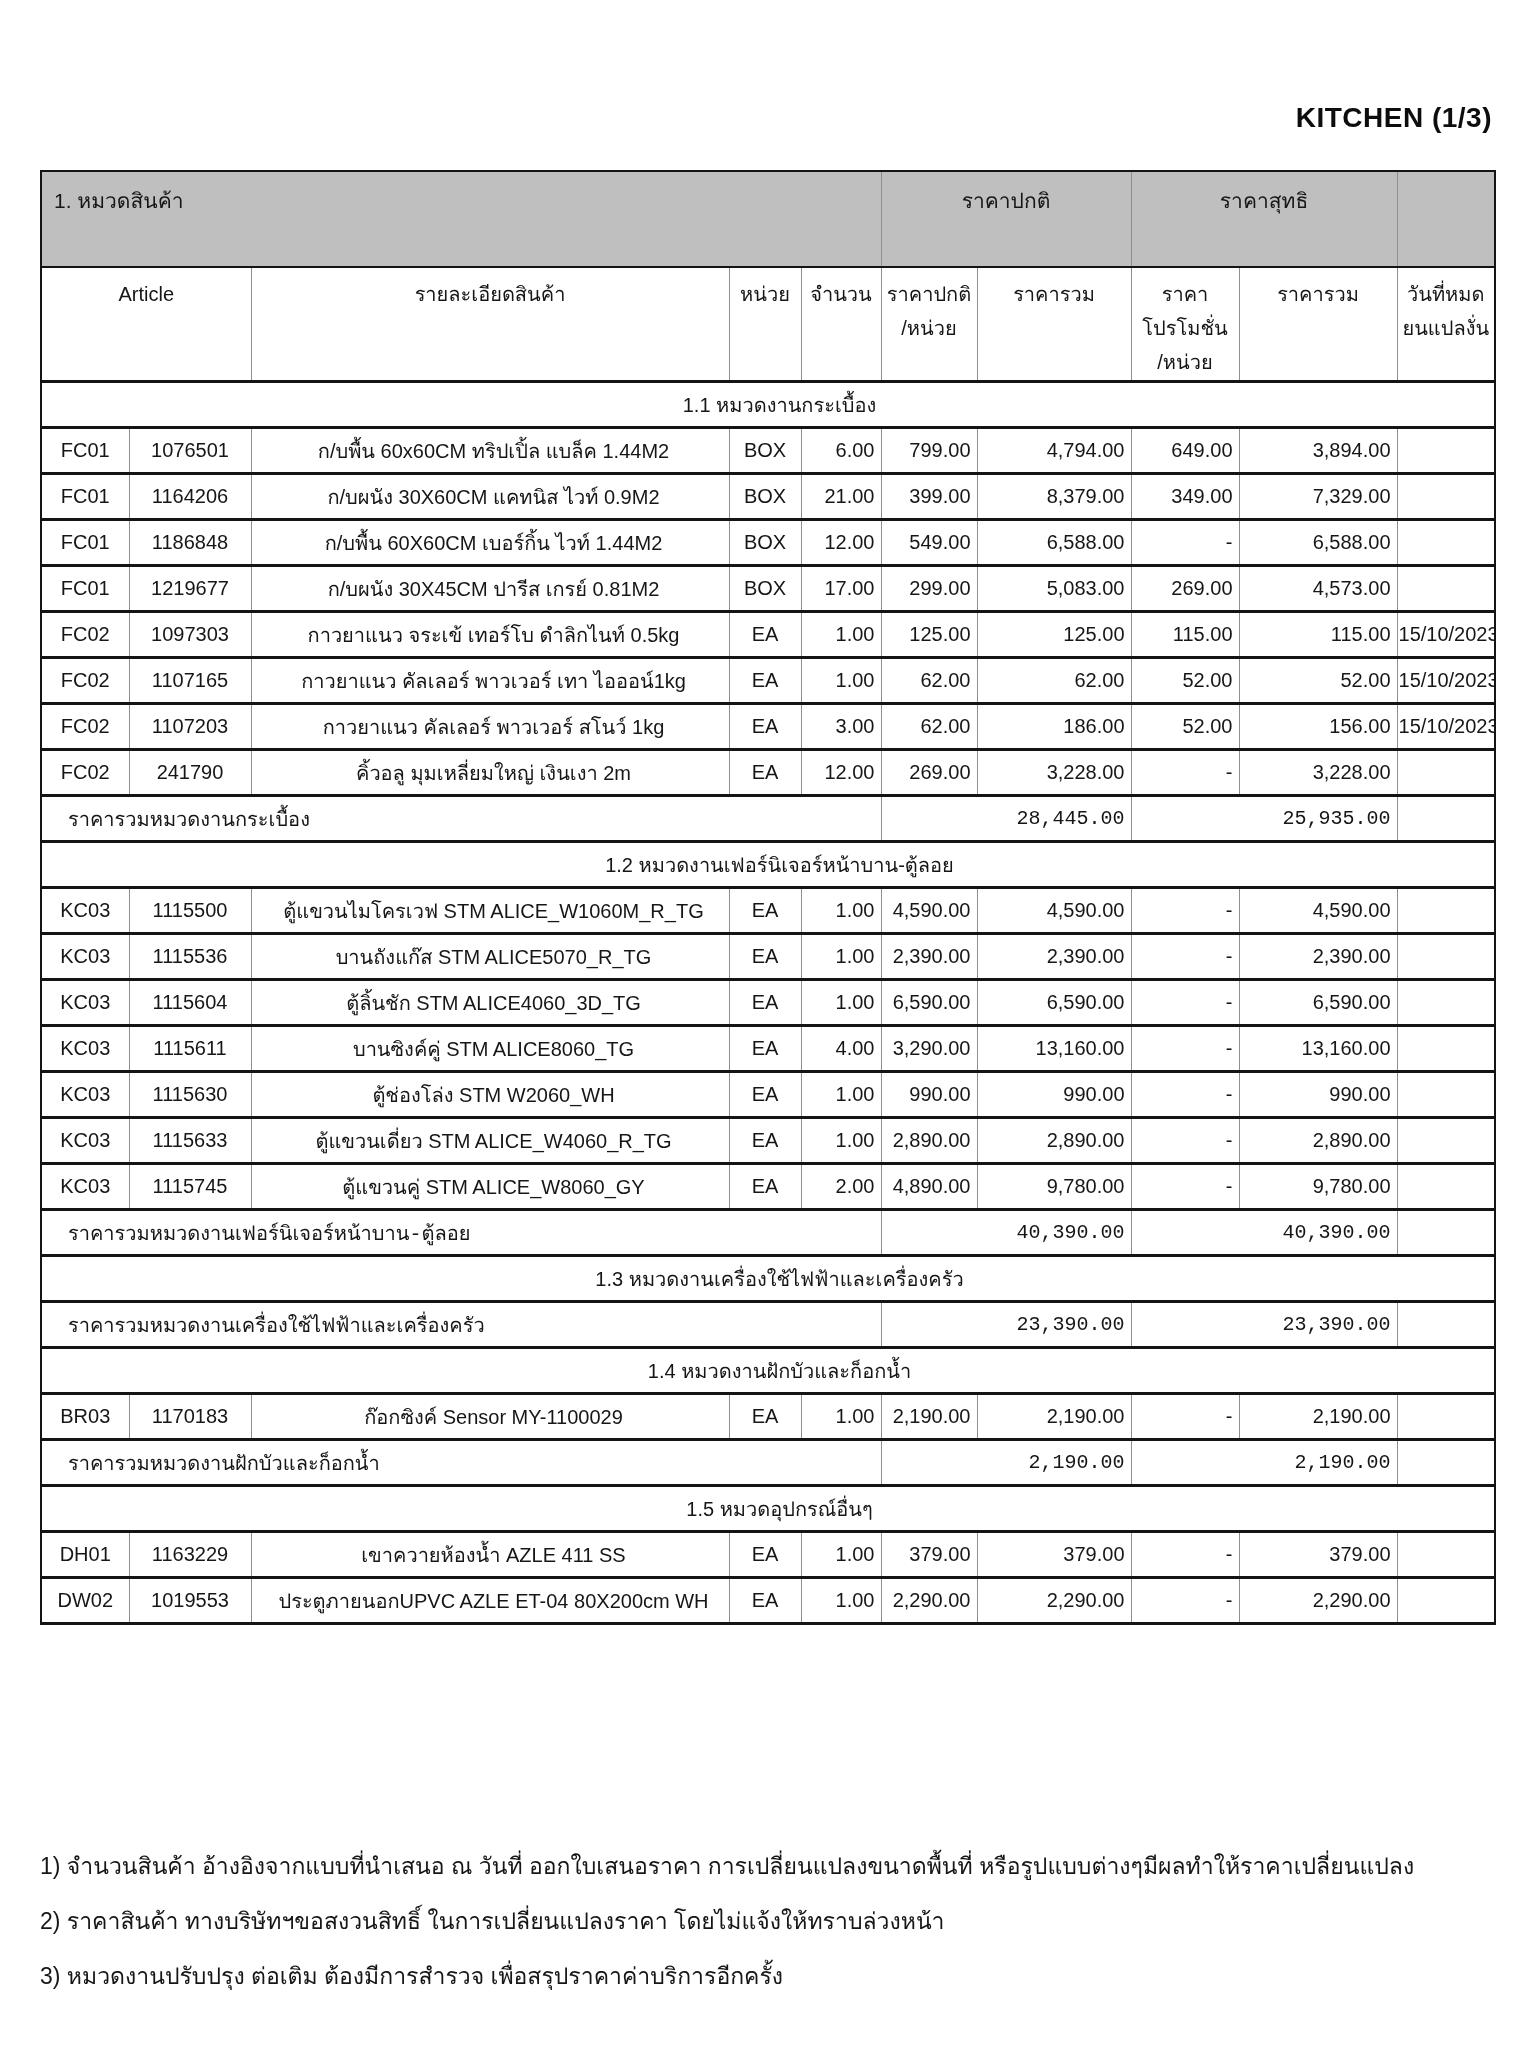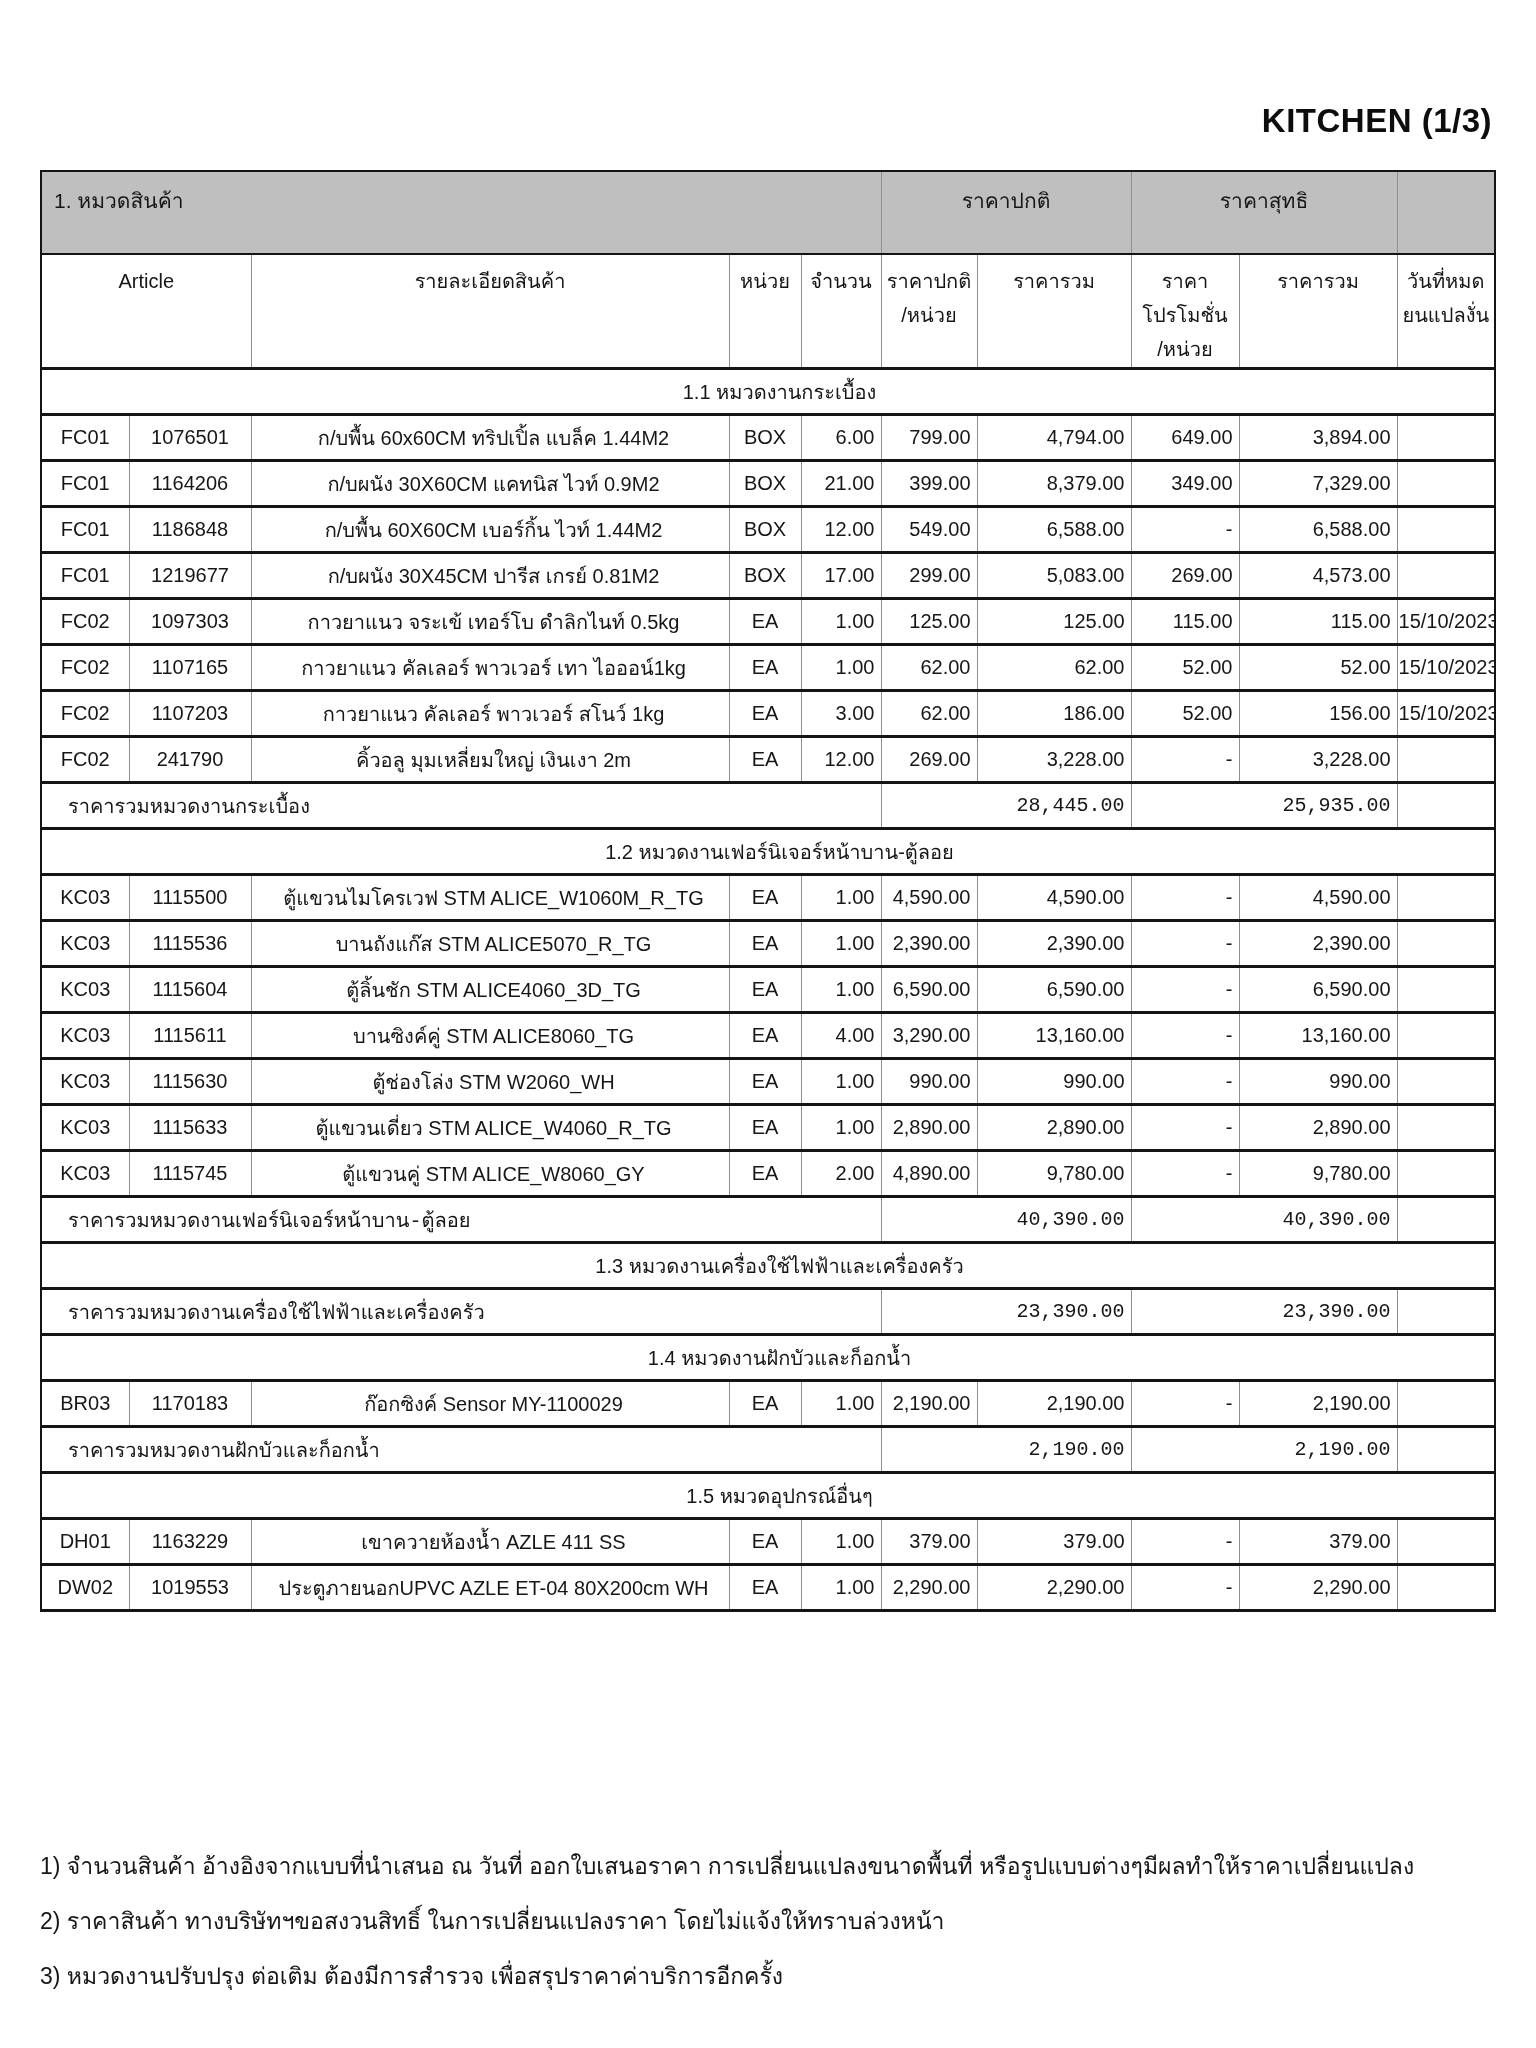--- a/index.html
+++ b/index.html
@@ -3,34 +3,34 @@
 <meta charset="utf-8">
 <style>
   html,body{margin:0;padding:0;}
   body{
     width:1536px;height:2048px;position:relative;background:#ffffff;
     font-family:"Liberation Sans","DejaVu Sans",sans-serif;color:#161616;
     overflow:hidden;
   }
   .page-title{
     position:absolute;top:102px;right:44px;
-    font-size:33px;font-weight:700;letter-spacing:.5px;color:#0d0d0d;
+    font-size:28px;font-weight:700;letter-spacing:.5px;color:#0d0d0d;
   }
   .tbl-wrap{position:absolute;left:40px;top:170px;}
   table.t{
     border-collapse:collapse;table-layout:fixed;width:1454px;
     border:2px solid #141414;
   }
   table.t td{
     border:1px solid #8f8f8f;
     overflow:hidden;white-space:nowrap;
     vertical-align:middle;font-size:20px;
   }
   
-  tr.band{height:83px;margin-top:24px;}
+  tr.band{height:96px;margin-top:24px;}
   tr.band td{
     background:#bfbfbf;vertical-align:top;padding-top:12px;
     border-top:2px solid #141414;border-bottom:2px solid #141414;
     font-size:21px;
   }
   .band-left{text-align:left;padding-left:12px;}
   .band-mid{text-align:center;}
   
   tr.cols{height:104px;}
   tr.cols td{

